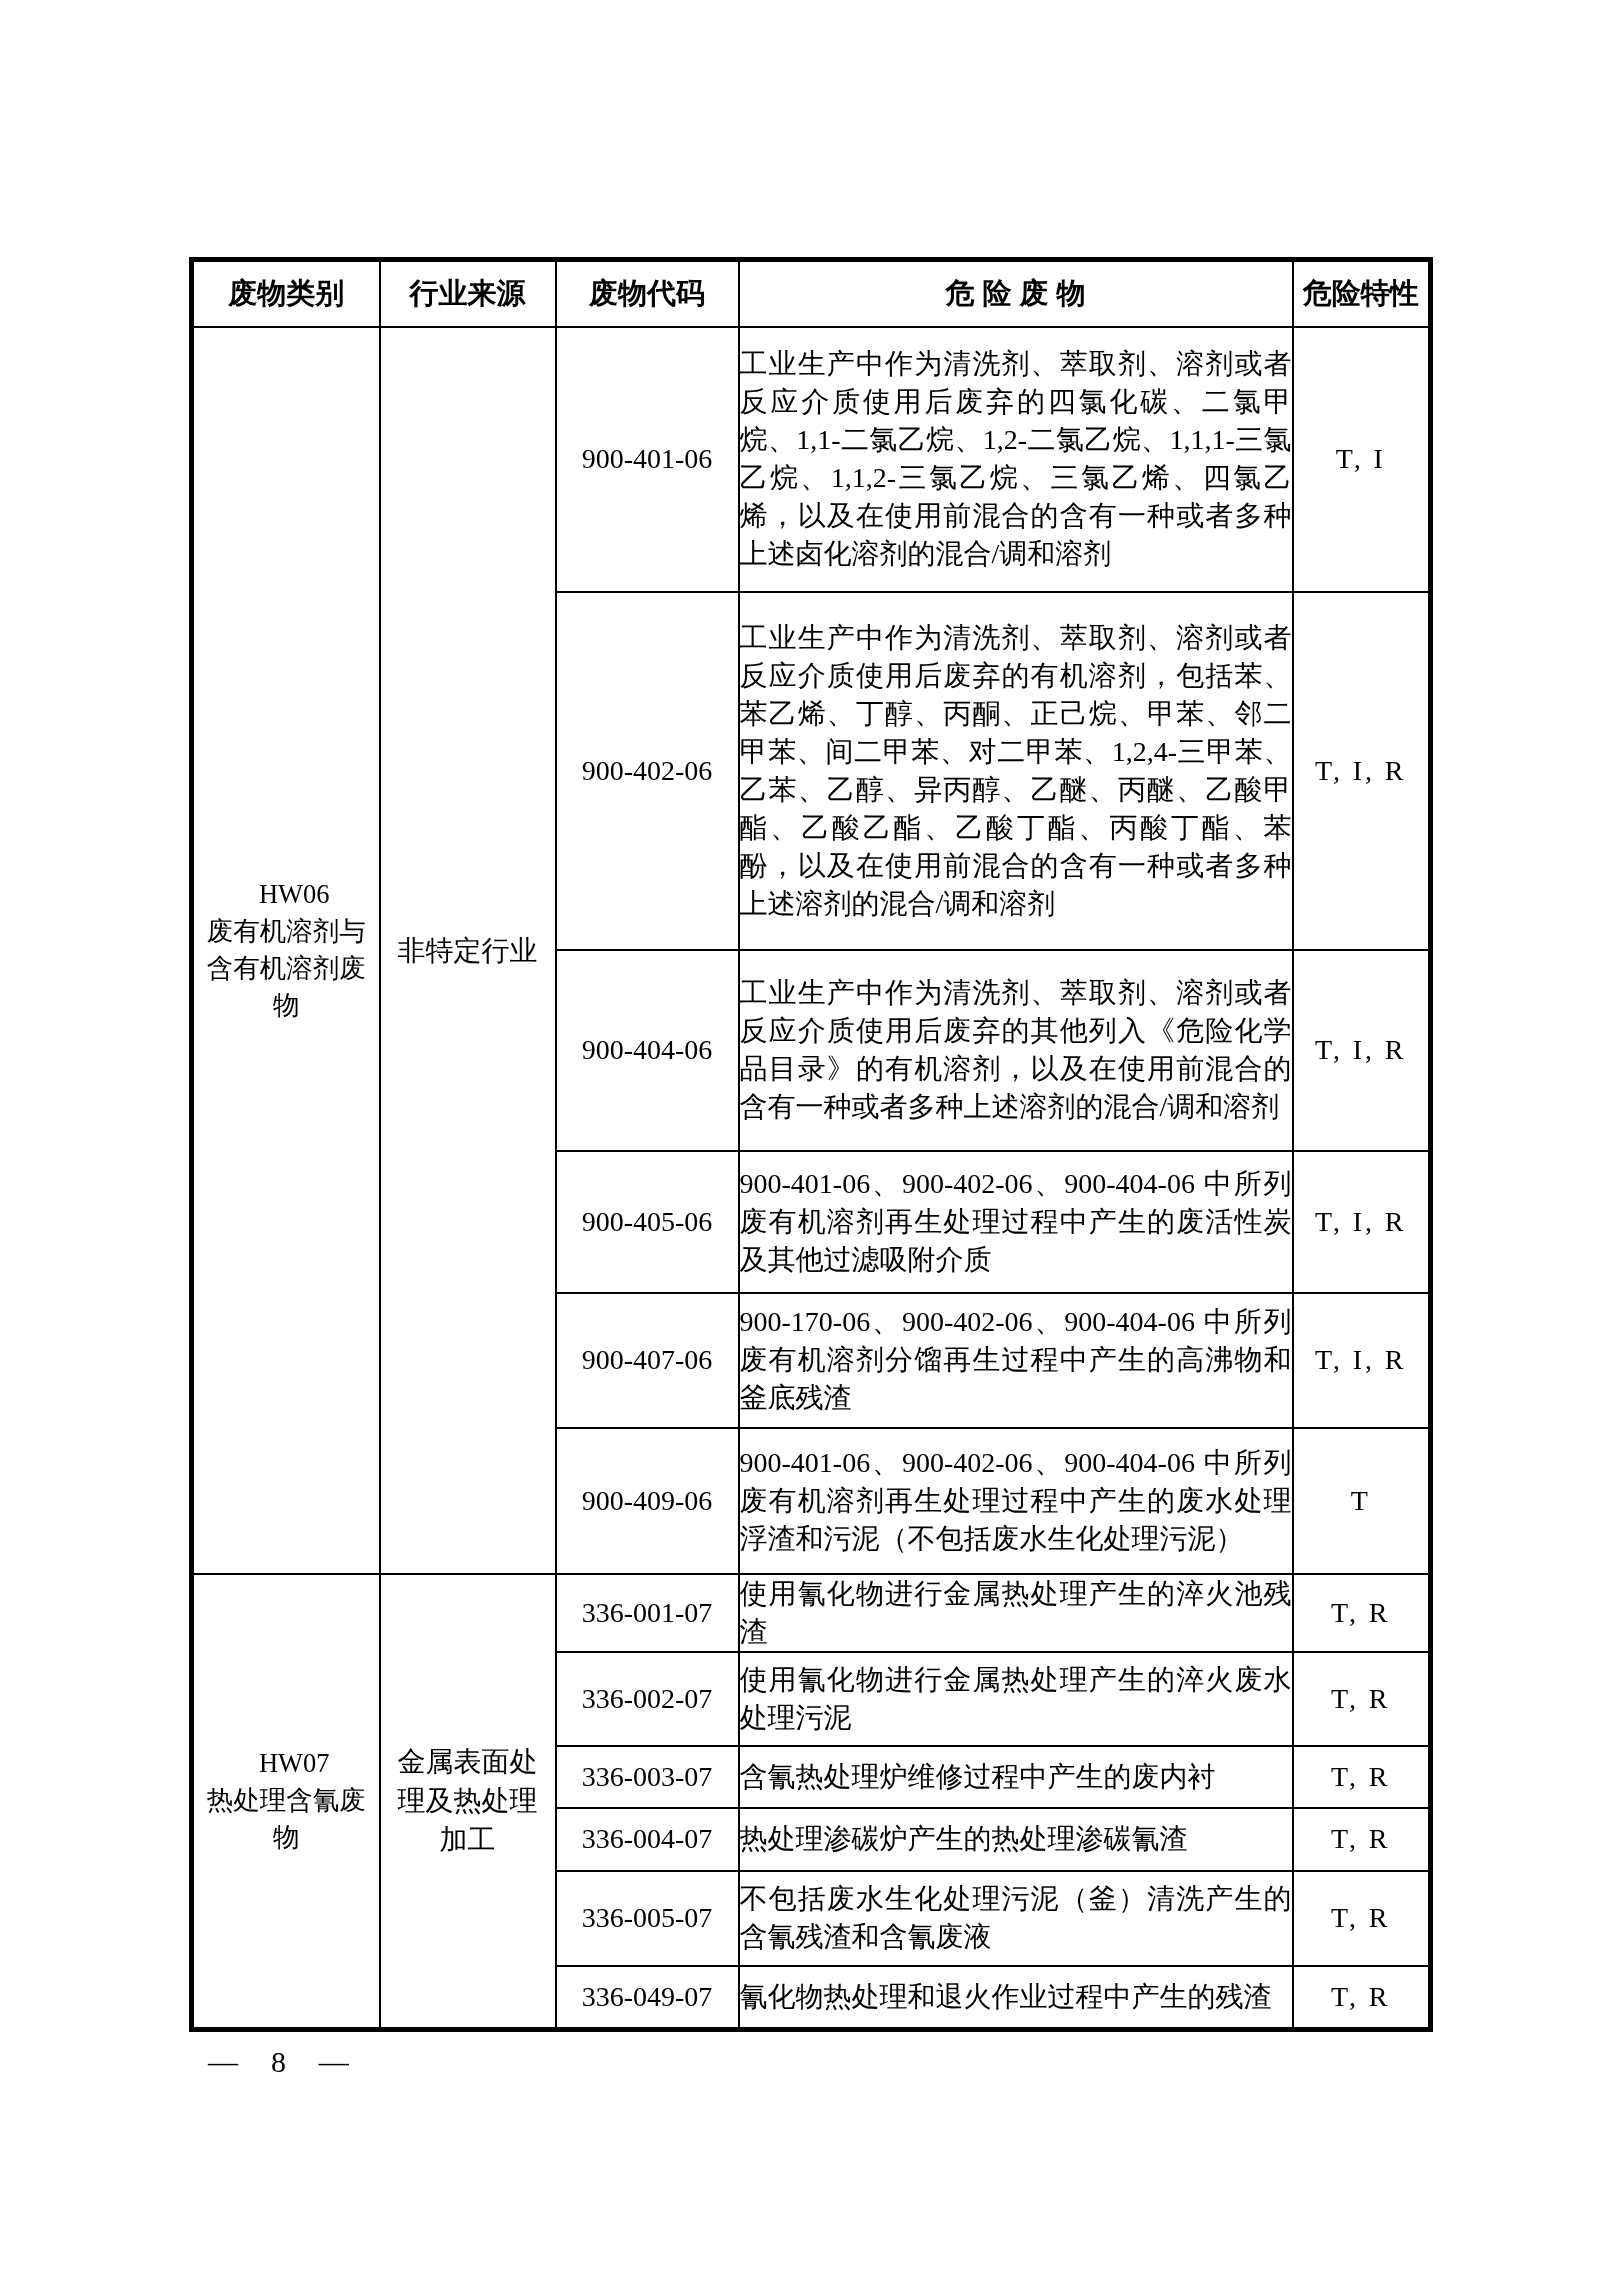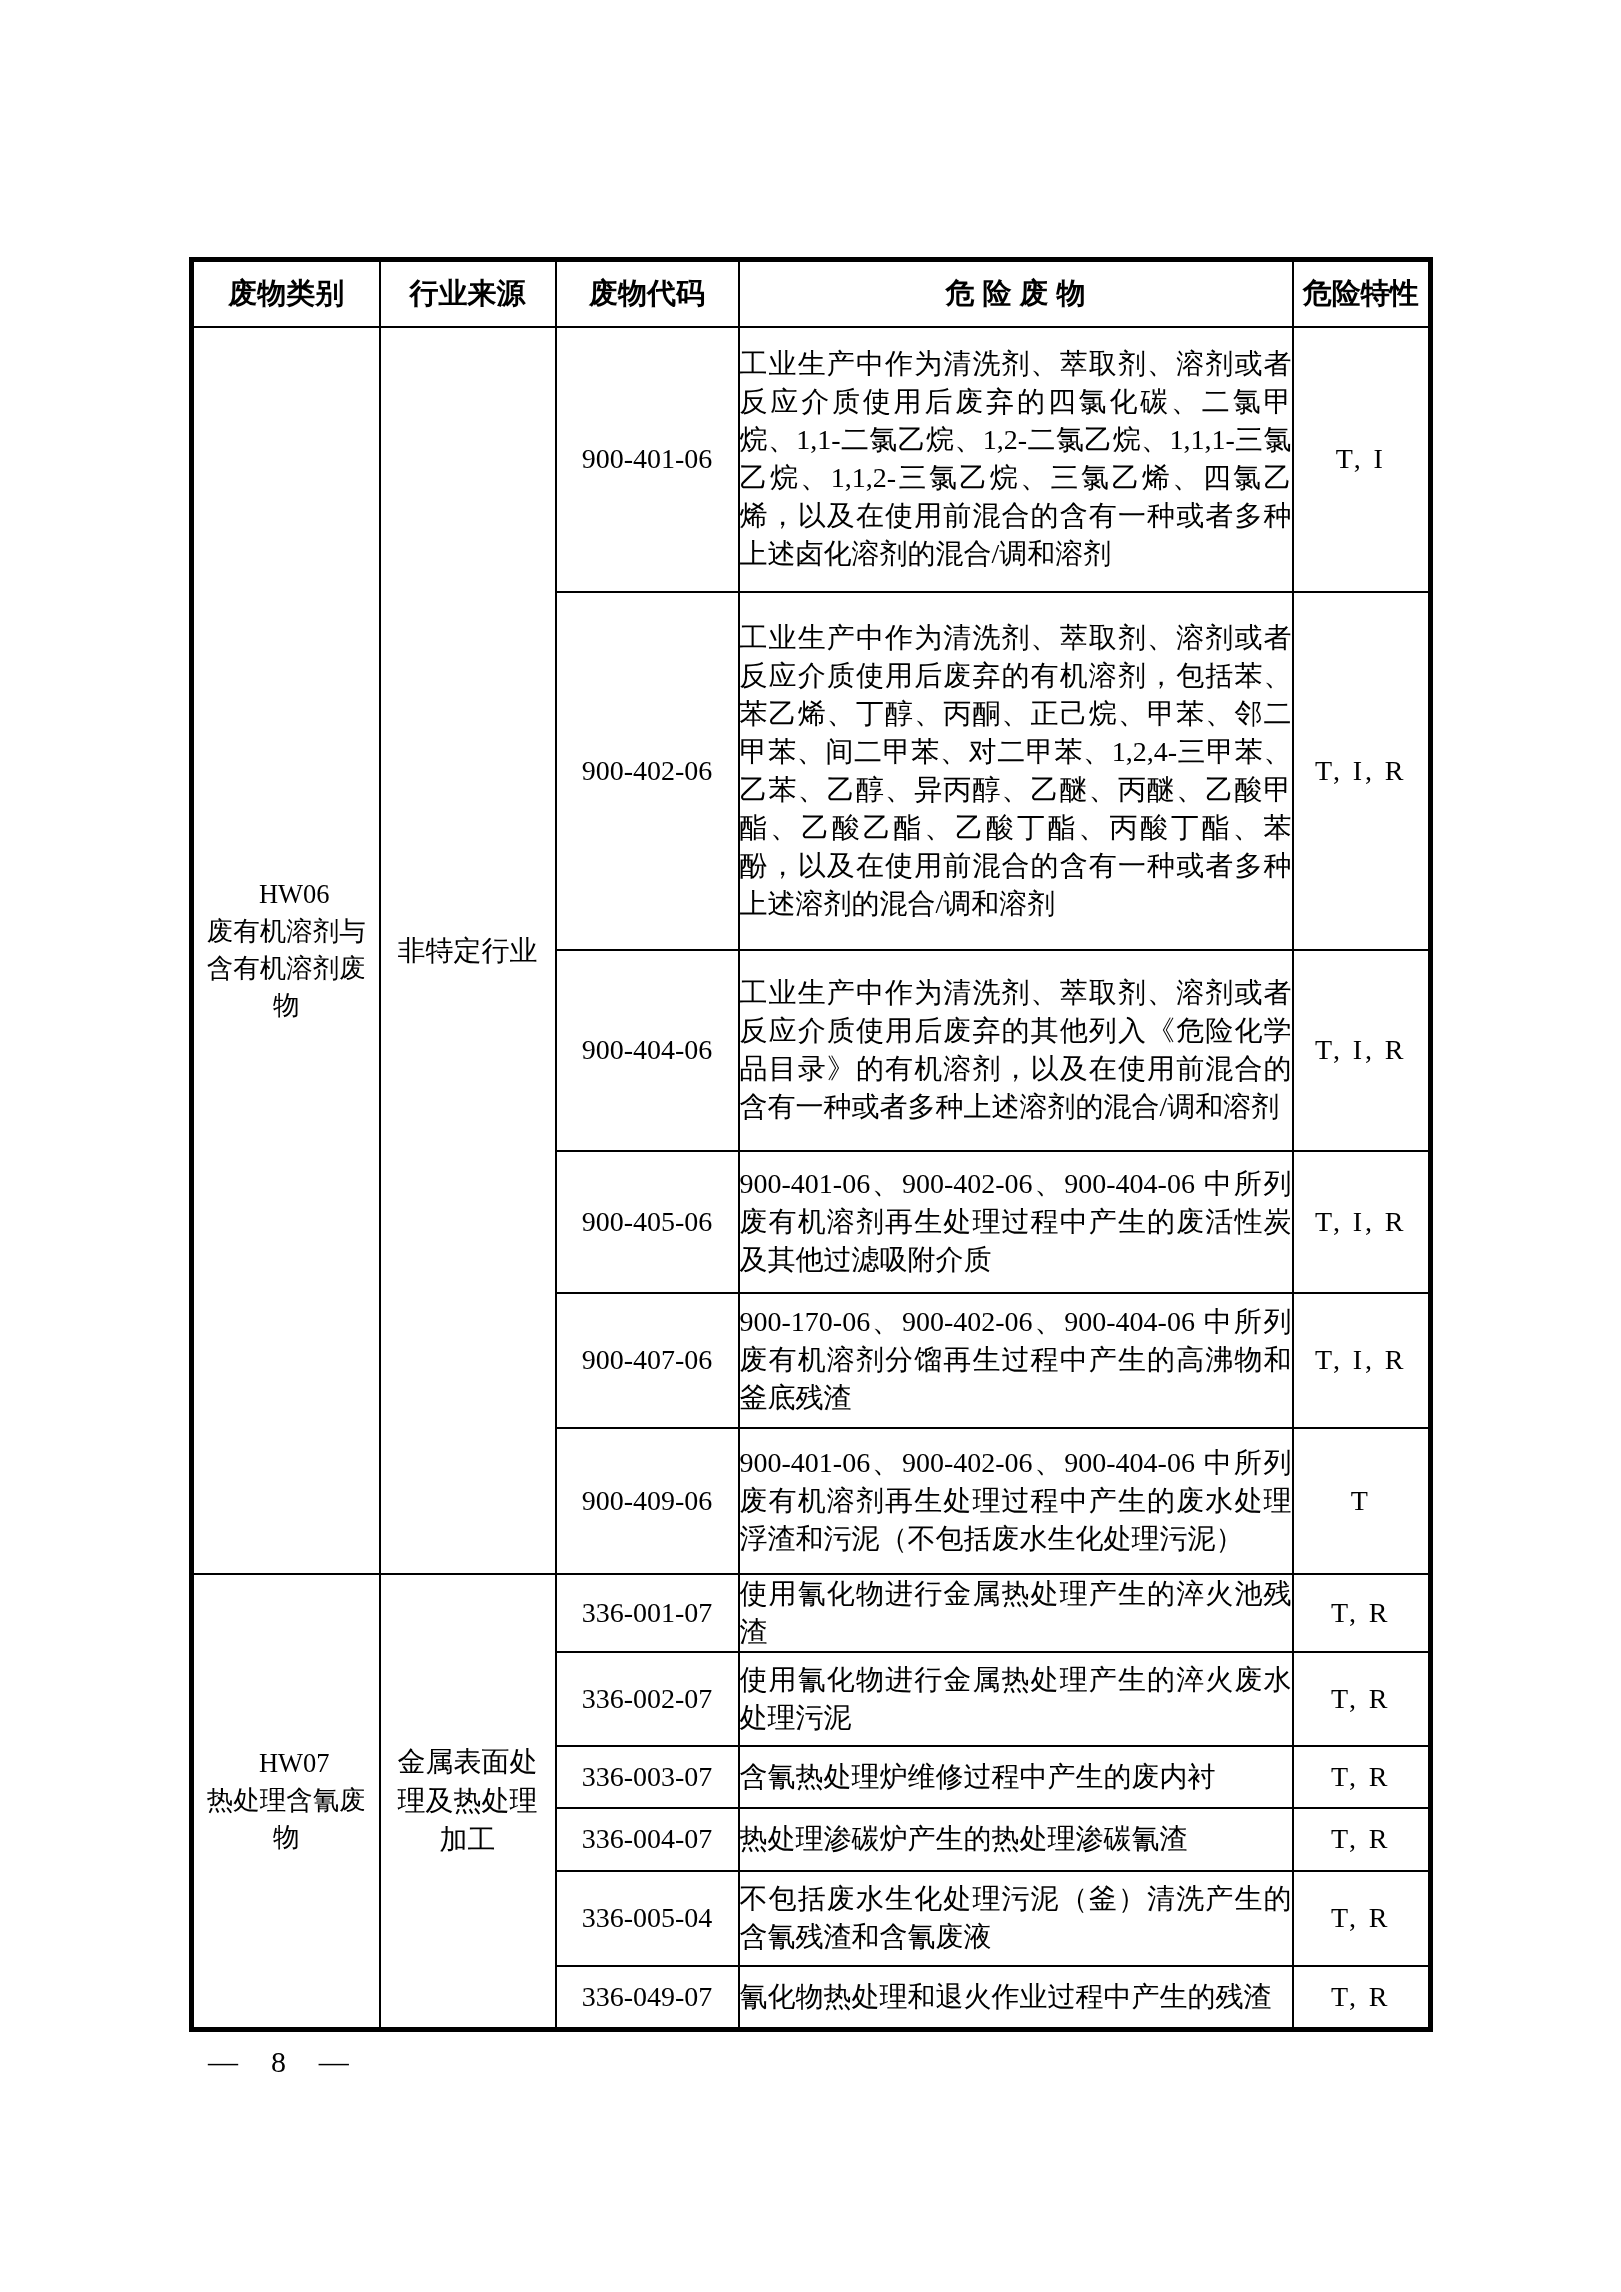--- a/index.html
+++ b/index.html
@@ -172,21 +172,21 @@
         <td class="code-cell">336-003-07</td>
         <td class="waste-cell">含氰热处理炉维修过程中产生的废内衬</td>
         <td class="trait-cell">T, R</td>
       </tr>
       <tr style="height:63px">
         <td class="code-cell">336-004-07</td>
         <td class="waste-cell">热处理渗碳炉产生的热处理渗碳氰渣</td>
         <td class="trait-cell">T, R</td>
       </tr>
       <tr style="height:95px">
-        <td class="code-cell">336-005-04</td>
+        <td class="code-cell">336-005-07</td>
         <td class="waste-cell">不包括废水生化处理污泥（釜）清洗产生的含氰残渣和含氰废液</td>
         <td class="trait-cell">T, R</td>
       </tr>
       <tr style="height:64px">
         <td class="code-cell">336-049-07</td>
         <td class="waste-cell">氰化物热处理和退火作业过程中产生的残渣</td>
         <td class="trait-cell">T, R</td>
       </tr>
     </tbody>
   </table>

